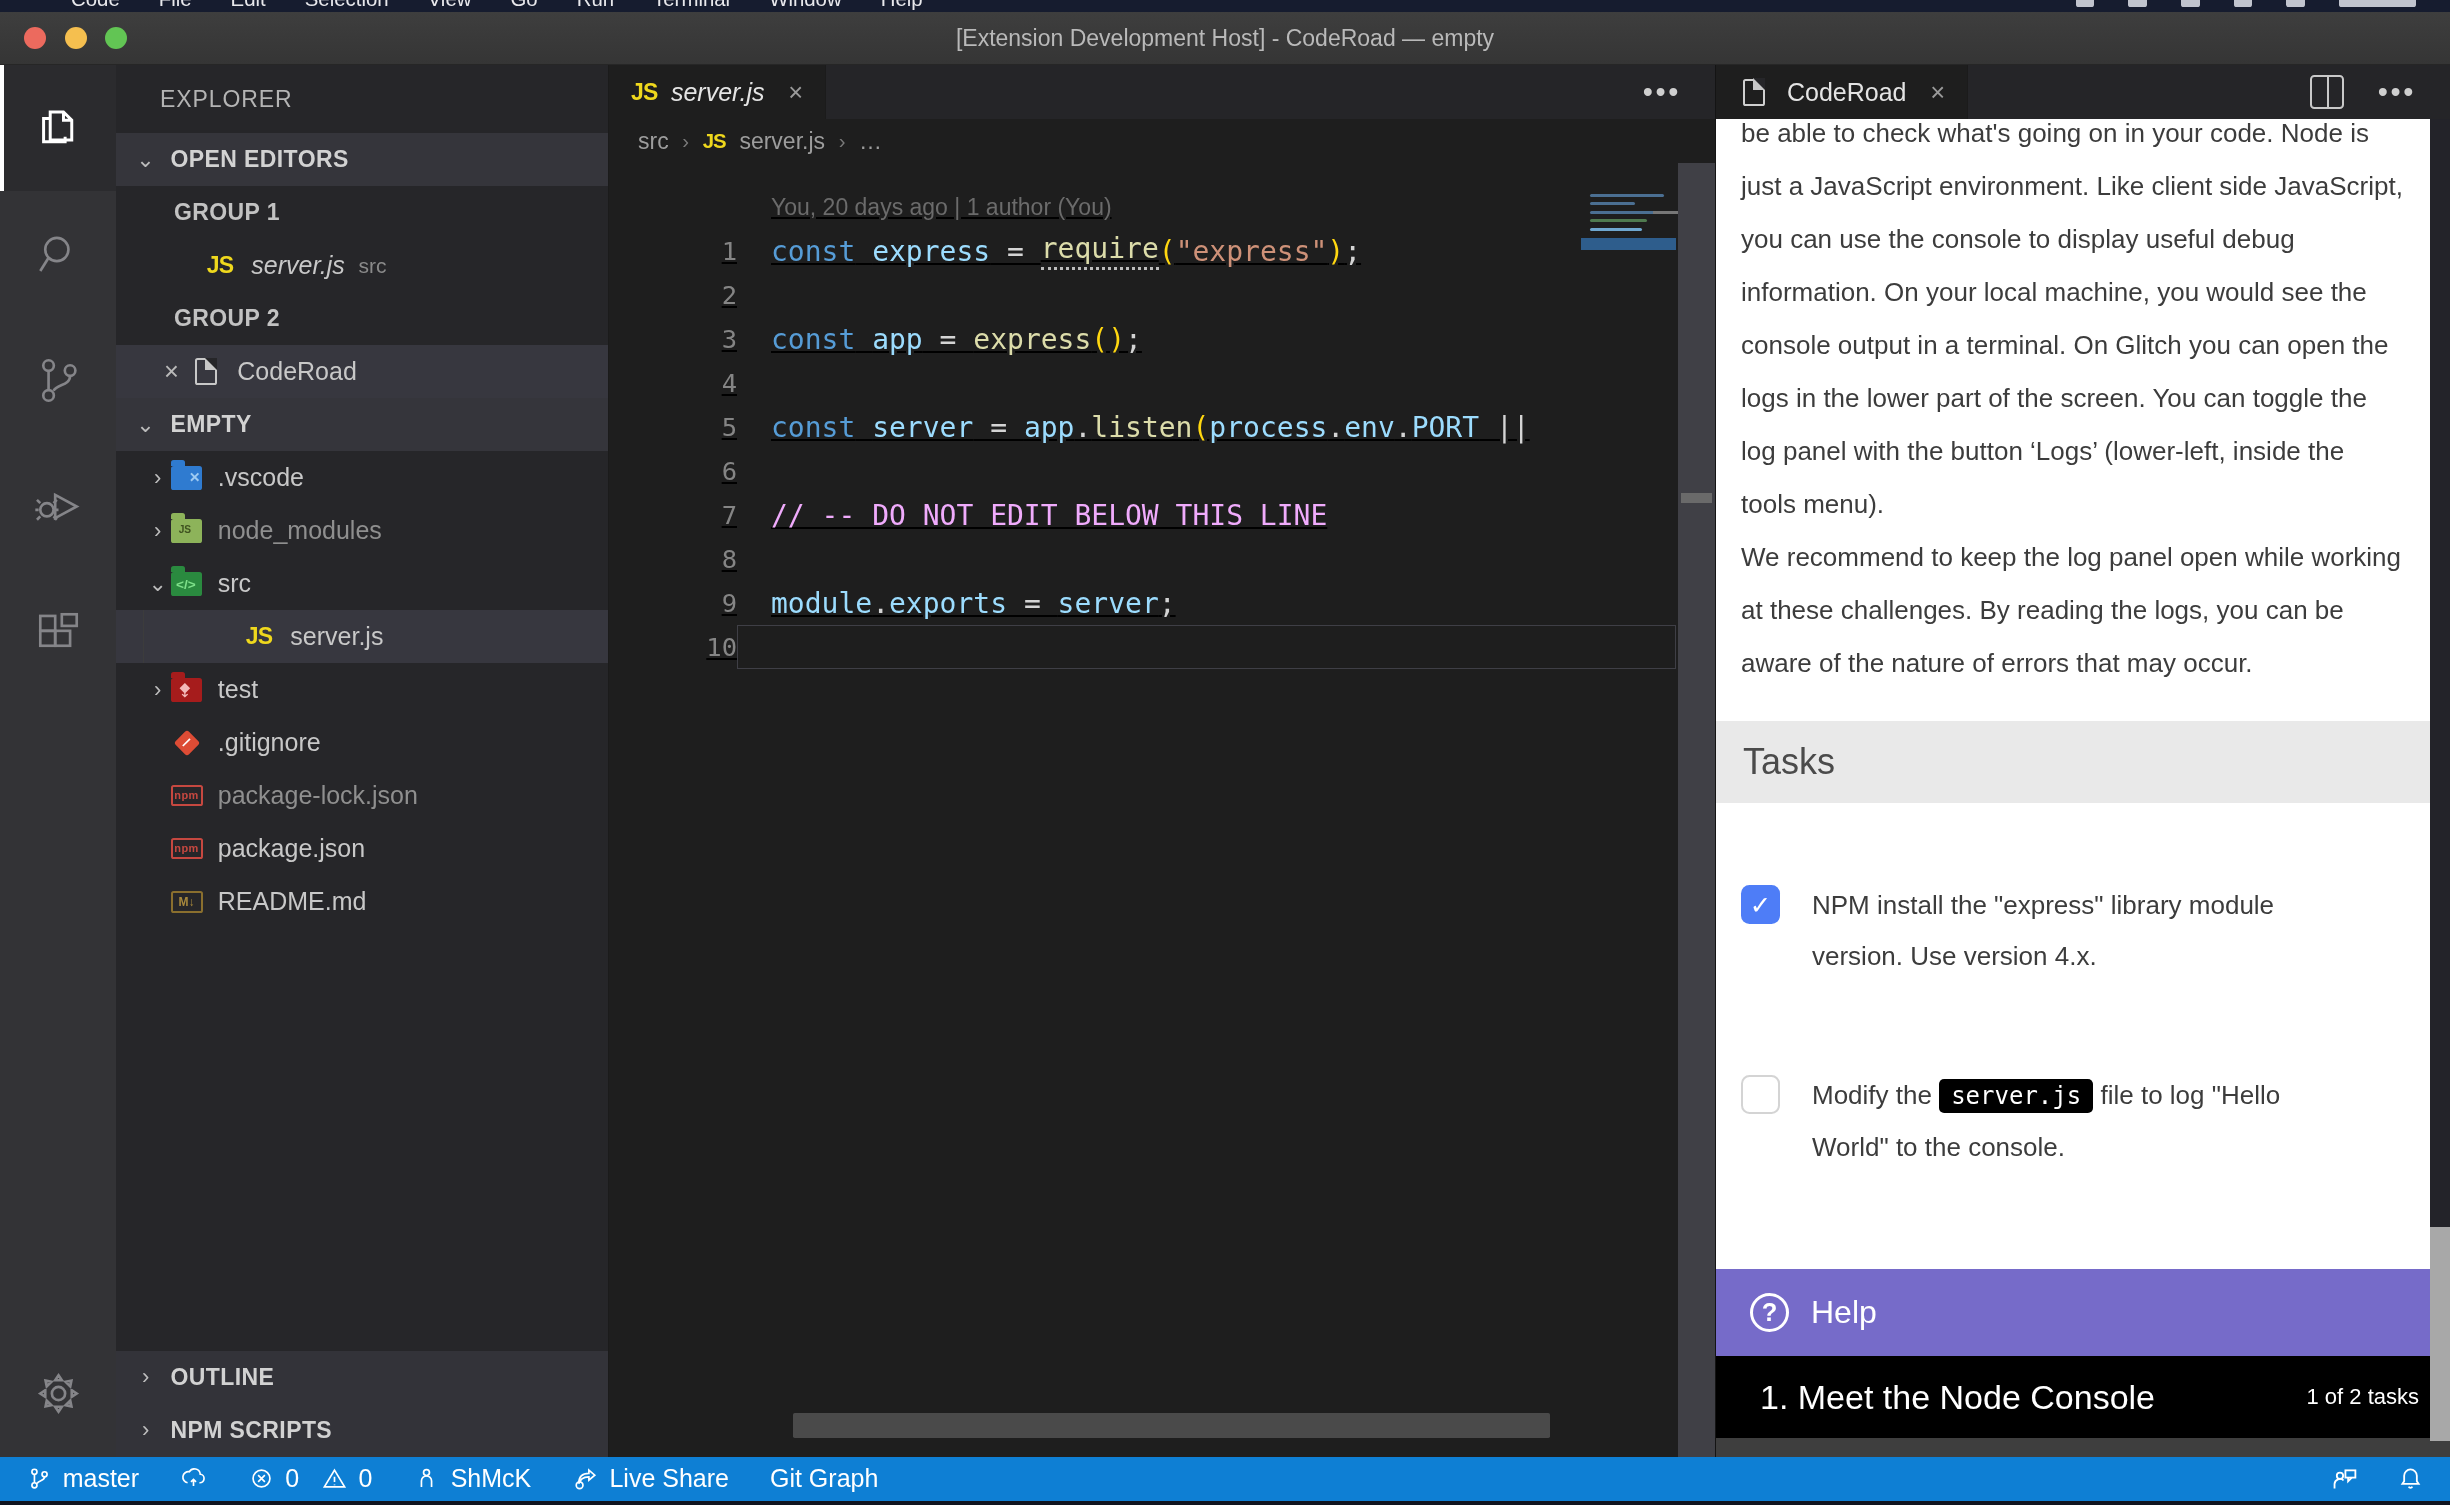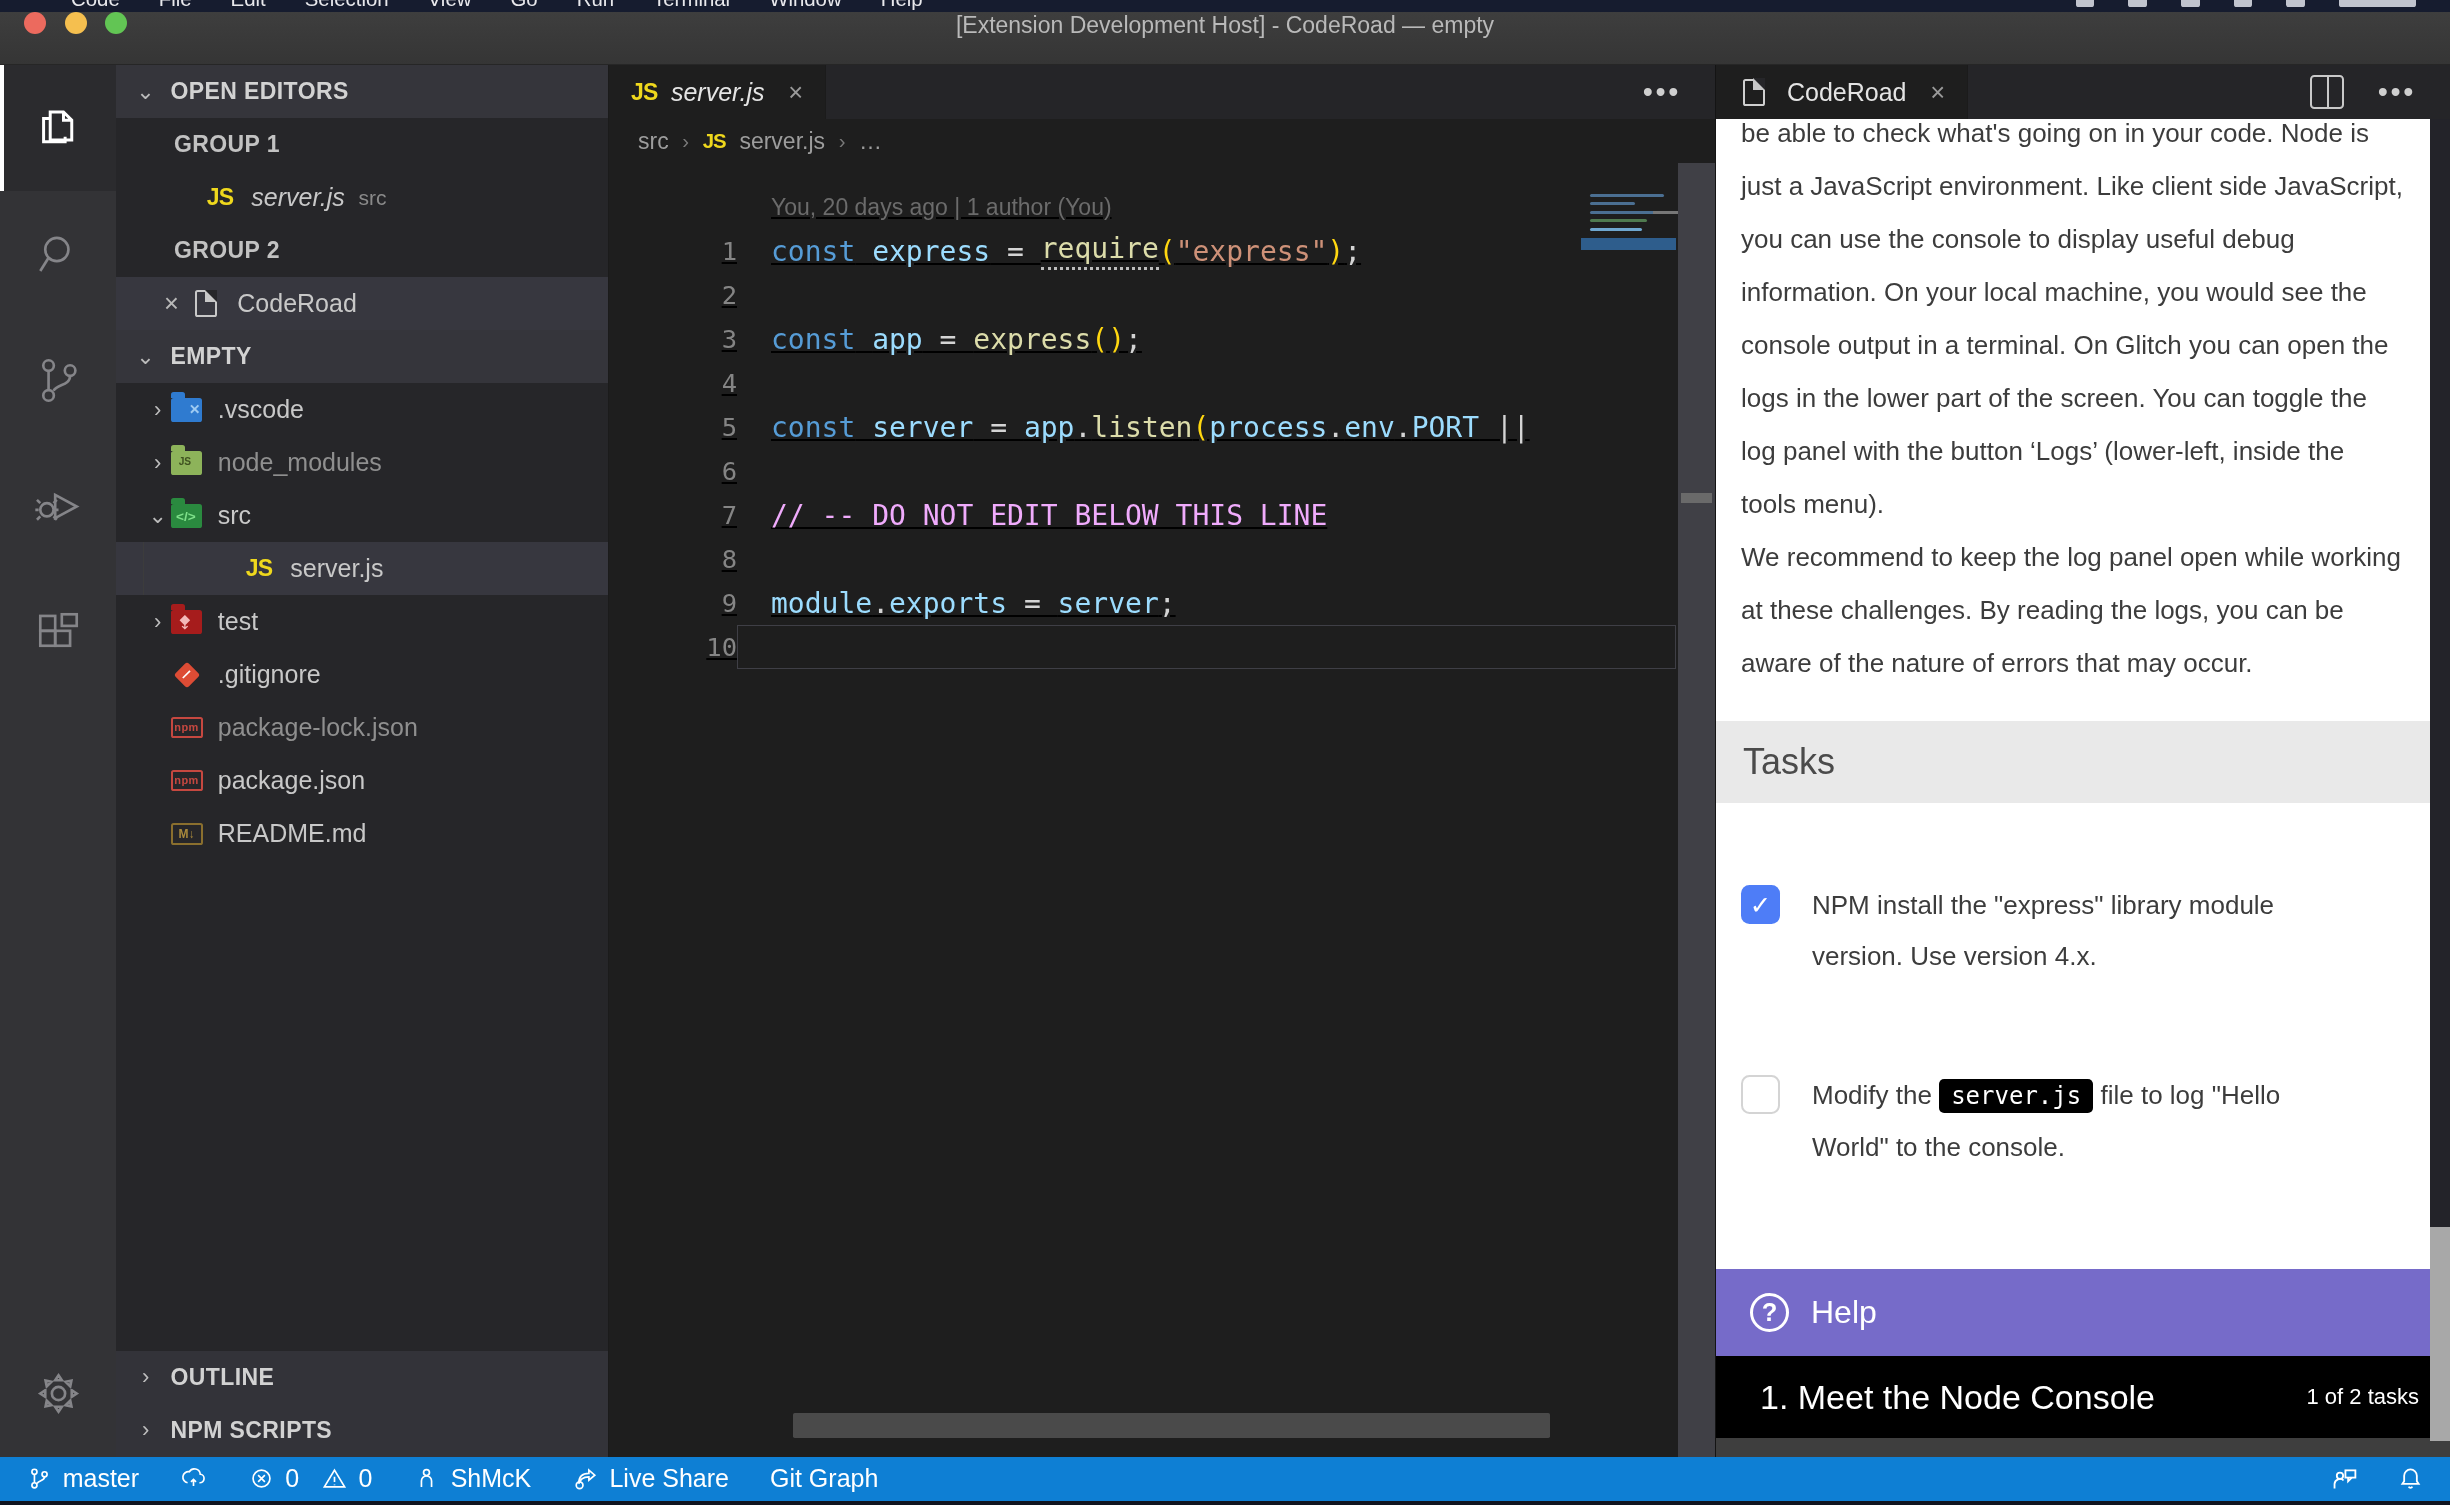--- a/index.html
+++ b/index.html
@@ -8,21 +8,21 @@
   #screen { position:relative; width:2450px; height:1506px; overflow:hidden; background:#1e1e1e; display:flex; flex-direction:column; }
 
   
   .menubar { height:12px; background:#161c2f; overflow:hidden; flex:none; display:flex; justify-content:space-between; }
   .menubar-inner { display:flex; gap:39px; padding-left:32px; margin-top:-12px; }
   .menubar-inner .mitem { color:#e8e8ec; font-size:20.4px; line-height:22px; white-space:nowrap; }
   .menubar-right { display:flex; gap:34px; padding-right:34px; margin-top:-6.8px; }
   .menubar-right .micon { width:18.7px; height:13.6px; background:#dfe2ea; border-radius:2.6px; opacity:.85; }
 
   
-  .titlebar { height:53px; flex:none; background:linear-gradient(#3e3e3e,#353535); border-bottom:0.9px solid #262626; position:relative; display:flex; align-items:flex-start; }
+  .titlebar { height:53px; flex:none; background:linear-gradient(#3e3e3e,#353535); border-bottom:0.9px solid #262626; position:relative; display:flex; align-items:center; }
   .traffic { display:flex; gap:18.7px; padding-left:24px; }
   .light { width:22px; height:22px; border-radius:50%; }
   .light.red { background:#ec6a5e; }
   .light.yellow { background:#f5bf4f; }
   .light.green { background:#62c554; }
   .win-title { position:absolute; left:50%; transform:translateX(-50%); color:#b9b9b9; font-size:23px; white-space:nowrap; }
 
   
   .main { flex:1; display:flex; min-height:0; }
 
@@ -199,20 +199,21 @@
       <div class="ab-spacer"></div>
       <div class="ab-item">
         <svg viewBox="0 0 32 32">
             <circle cx="16" cy="16" r="4"></circle>
             <path d="M16 5 l2 3 h-4 z M16 27 l2 -3 h-4 z M5 16 l3 -2 v4 z M27 16 l-3 -2 v4 z M8.2 8.2 l3.5 0.7 l-2.8 2.8 z M23.8 23.8 l-3.5 -0.7 l2.8 -2.8 z M23.8 8.2 l-0.7 3.5 l-2.8 -2.8 z M8.2 23.8 l0.7 -3.5 l2.8 2.8 z"></path>
           </svg>
       </div>
     </div>
 
     <div class="sidebar">
+      <div class="sb-title">EXPLORER</div>
 
       <div class="sb-section">
         <span class="chev">⌄</span>
         <span>OPEN EDITORS</span>
       </div>
 
       <div class="sb-row group-label">GROUP 1</div>
 
       <div class="sb-row" style="padding-left:88px">
         <span class="ficon">

